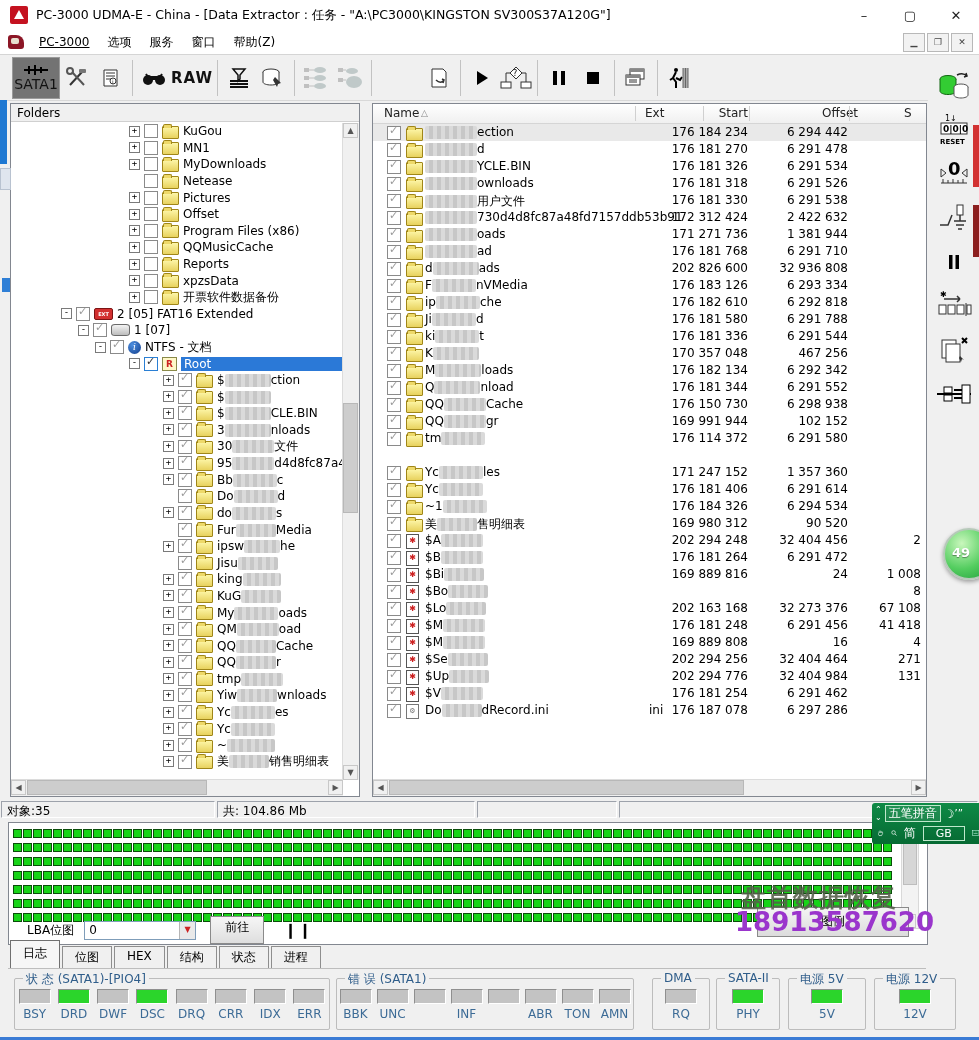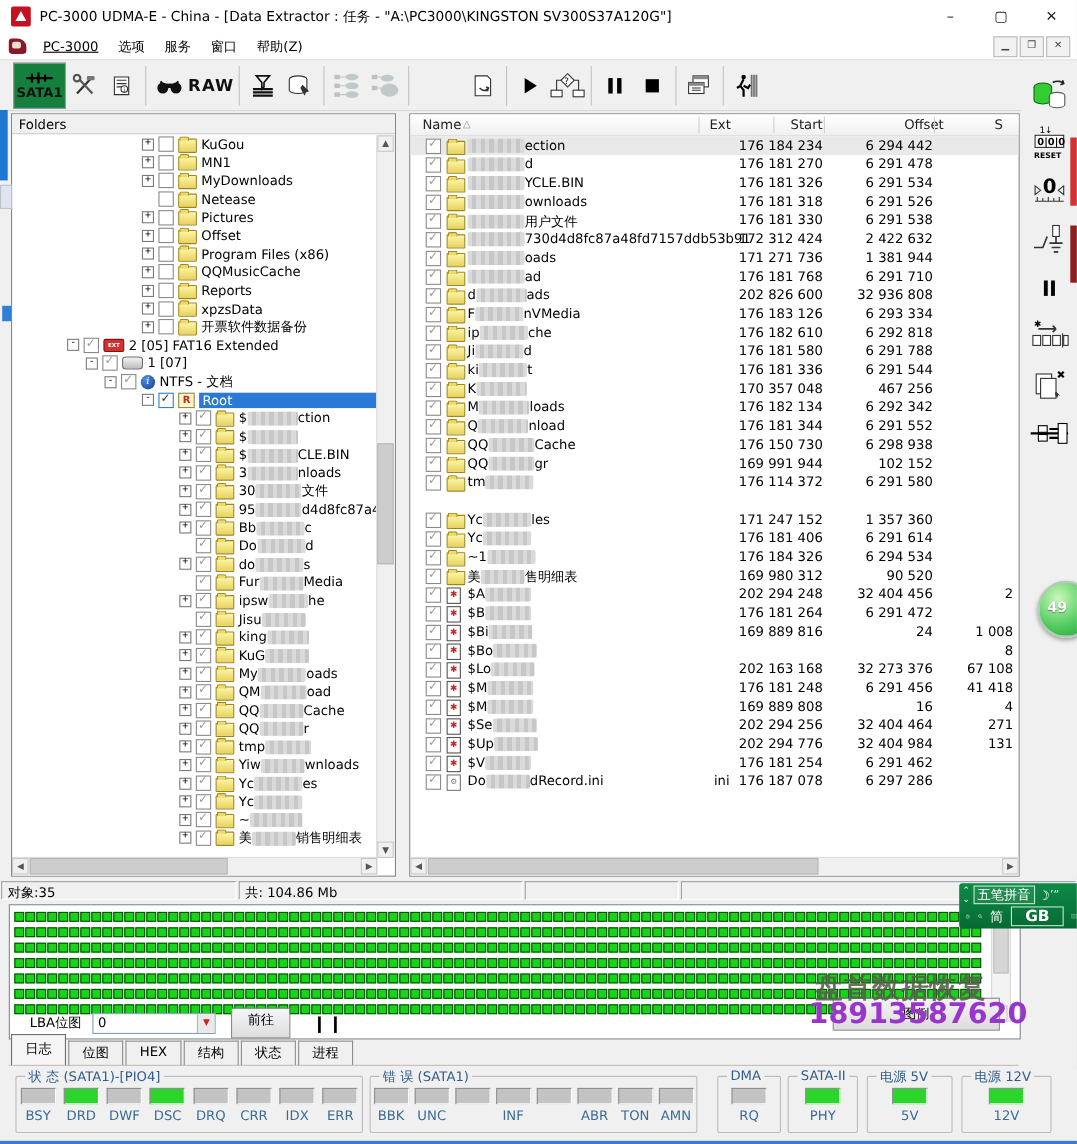--- a/index.html
+++ b/index.html
@@ -17,21 +17,21 @@
   .menu-logo{width:16px;height:14px;margin:0 6px 0 8px;background:#8c1626;border-radius:3px 8px 3px 3px;position:relative;}
   .menu-logo:before{content:"";position:absolute;left:3px;top:3px;width:8px;height:6px;background:#e8e0d0;border-radius:2px;}
   .menu-item{padding:3px 9px;cursor:default;}
   .menu-item:first-of-type{text-decoration:underline;}
   .mdi-btns{margin-left:auto;display:flex;margin-right:6px;}
   .mdi-btn{width:20px;height:17px;border:1px solid #b8b8b8;background:#f2f2f2;font-size:9px;display:flex;align-items:center;justify-content:center;margin-left:2px;color:#444;}
   
   .toolbar{position:absolute;left:0;top:55px;width:100%;height:45px;background:#f0f0f0;border-bottom:1px solid #d8d8d8;display:flex;align-items:center;}
   .tbtn{height:38px;min-width:34px;display:flex;align-items:center;justify-content:center;flex-direction:column;color:#111;}
   .tsep{width:1px;height:36px;background:#c2c2c2;margin:0 4px;}
-  .sata-btn{border:1px solid #9a9a9a;background:#15803d;width:46px;height:40px;margin-left:12px;font-weight:bold;font-size:12px;}
+  .sata-btn{border:1px solid #9a9a9a;background:#737373;width:46px;height:40px;margin-left:12px;font-weight:normal;font-size:14px;}
   .raw-txt{font-weight:bold;font-size:15px;letter-spacing:1px;}
   .gray-ic{opacity:.55;}
   svg.ic{display:block;}
   
   .panel{position:absolute;background:#fff;border:1px solid #828790;}
   .folders-head{height:18px;background:#f0f0f0;border-bottom:1px solid #d0d0d0;padding:2px 6px;box-sizing:border-box;}
   .tree-wrap{position:absolute;left:0;top:19px;right:16px;bottom:16px;overflow:hidden;}
   .tree-row{height:16.6px;display:flex;align-items:center;white-space:nowrap;position:relative;}
   .tree-row.sel .lbl{background:#2b79d7;color:#fff;padding:0 240px 0 3px;}
   .exp{width:9px;height:9px;border:1px solid #7a7a7a;background:#fff;font-size:9px;line-height:7px;text-align:center;margin-right:4px;flex:none;font-family:"DejaVu Sans Mono",monospace;}
@@ -1068,21 +1068,21 @@
     </div>
     <div class="ime-r2">
       <svg width="11" height="12" viewBox="0 0 11 12">
           <path d="M2 6V3m2 3V1m2 5V2m2 4V3m-7 3l-1 2 2 3h5l2-4V5" fill="none" stroke="#fff" stroke-width="1.2"></path>
         </svg>
       <svg width="12" height="12" viewBox="0 0 12 12">
           <circle cx="5" cy="5" r="3.5" fill="none" stroke="#fff" stroke-width="1.3"></circle>
           <path d="M8 8l3 3" stroke="#fff" stroke-width="1.5"></path>
         </svg>
       <span>简</span>
-      <span style="border:1px solid #bfe8cc;font-size:14px;padding:0 12px;font-weight:bold;">GB</span>
+      <span style="border:1px solid #bfe8cc;font-size:11px;padding:0 12px;">GB</span>
       <svg width="14" height="10" viewBox="0 0 14 10">
           <rect x="0.5" y="0.5" width="13" height="9" fill="none" stroke="#cfe" stroke-width="1"></rect>
           <path d="M3 3h1M6 3h1M9 3h1M3 6h8" stroke="#cfe"></path>
         </svg>
     </div>
   </div>
 
   <div class="ball">
       <span>49</span>
     </div>

